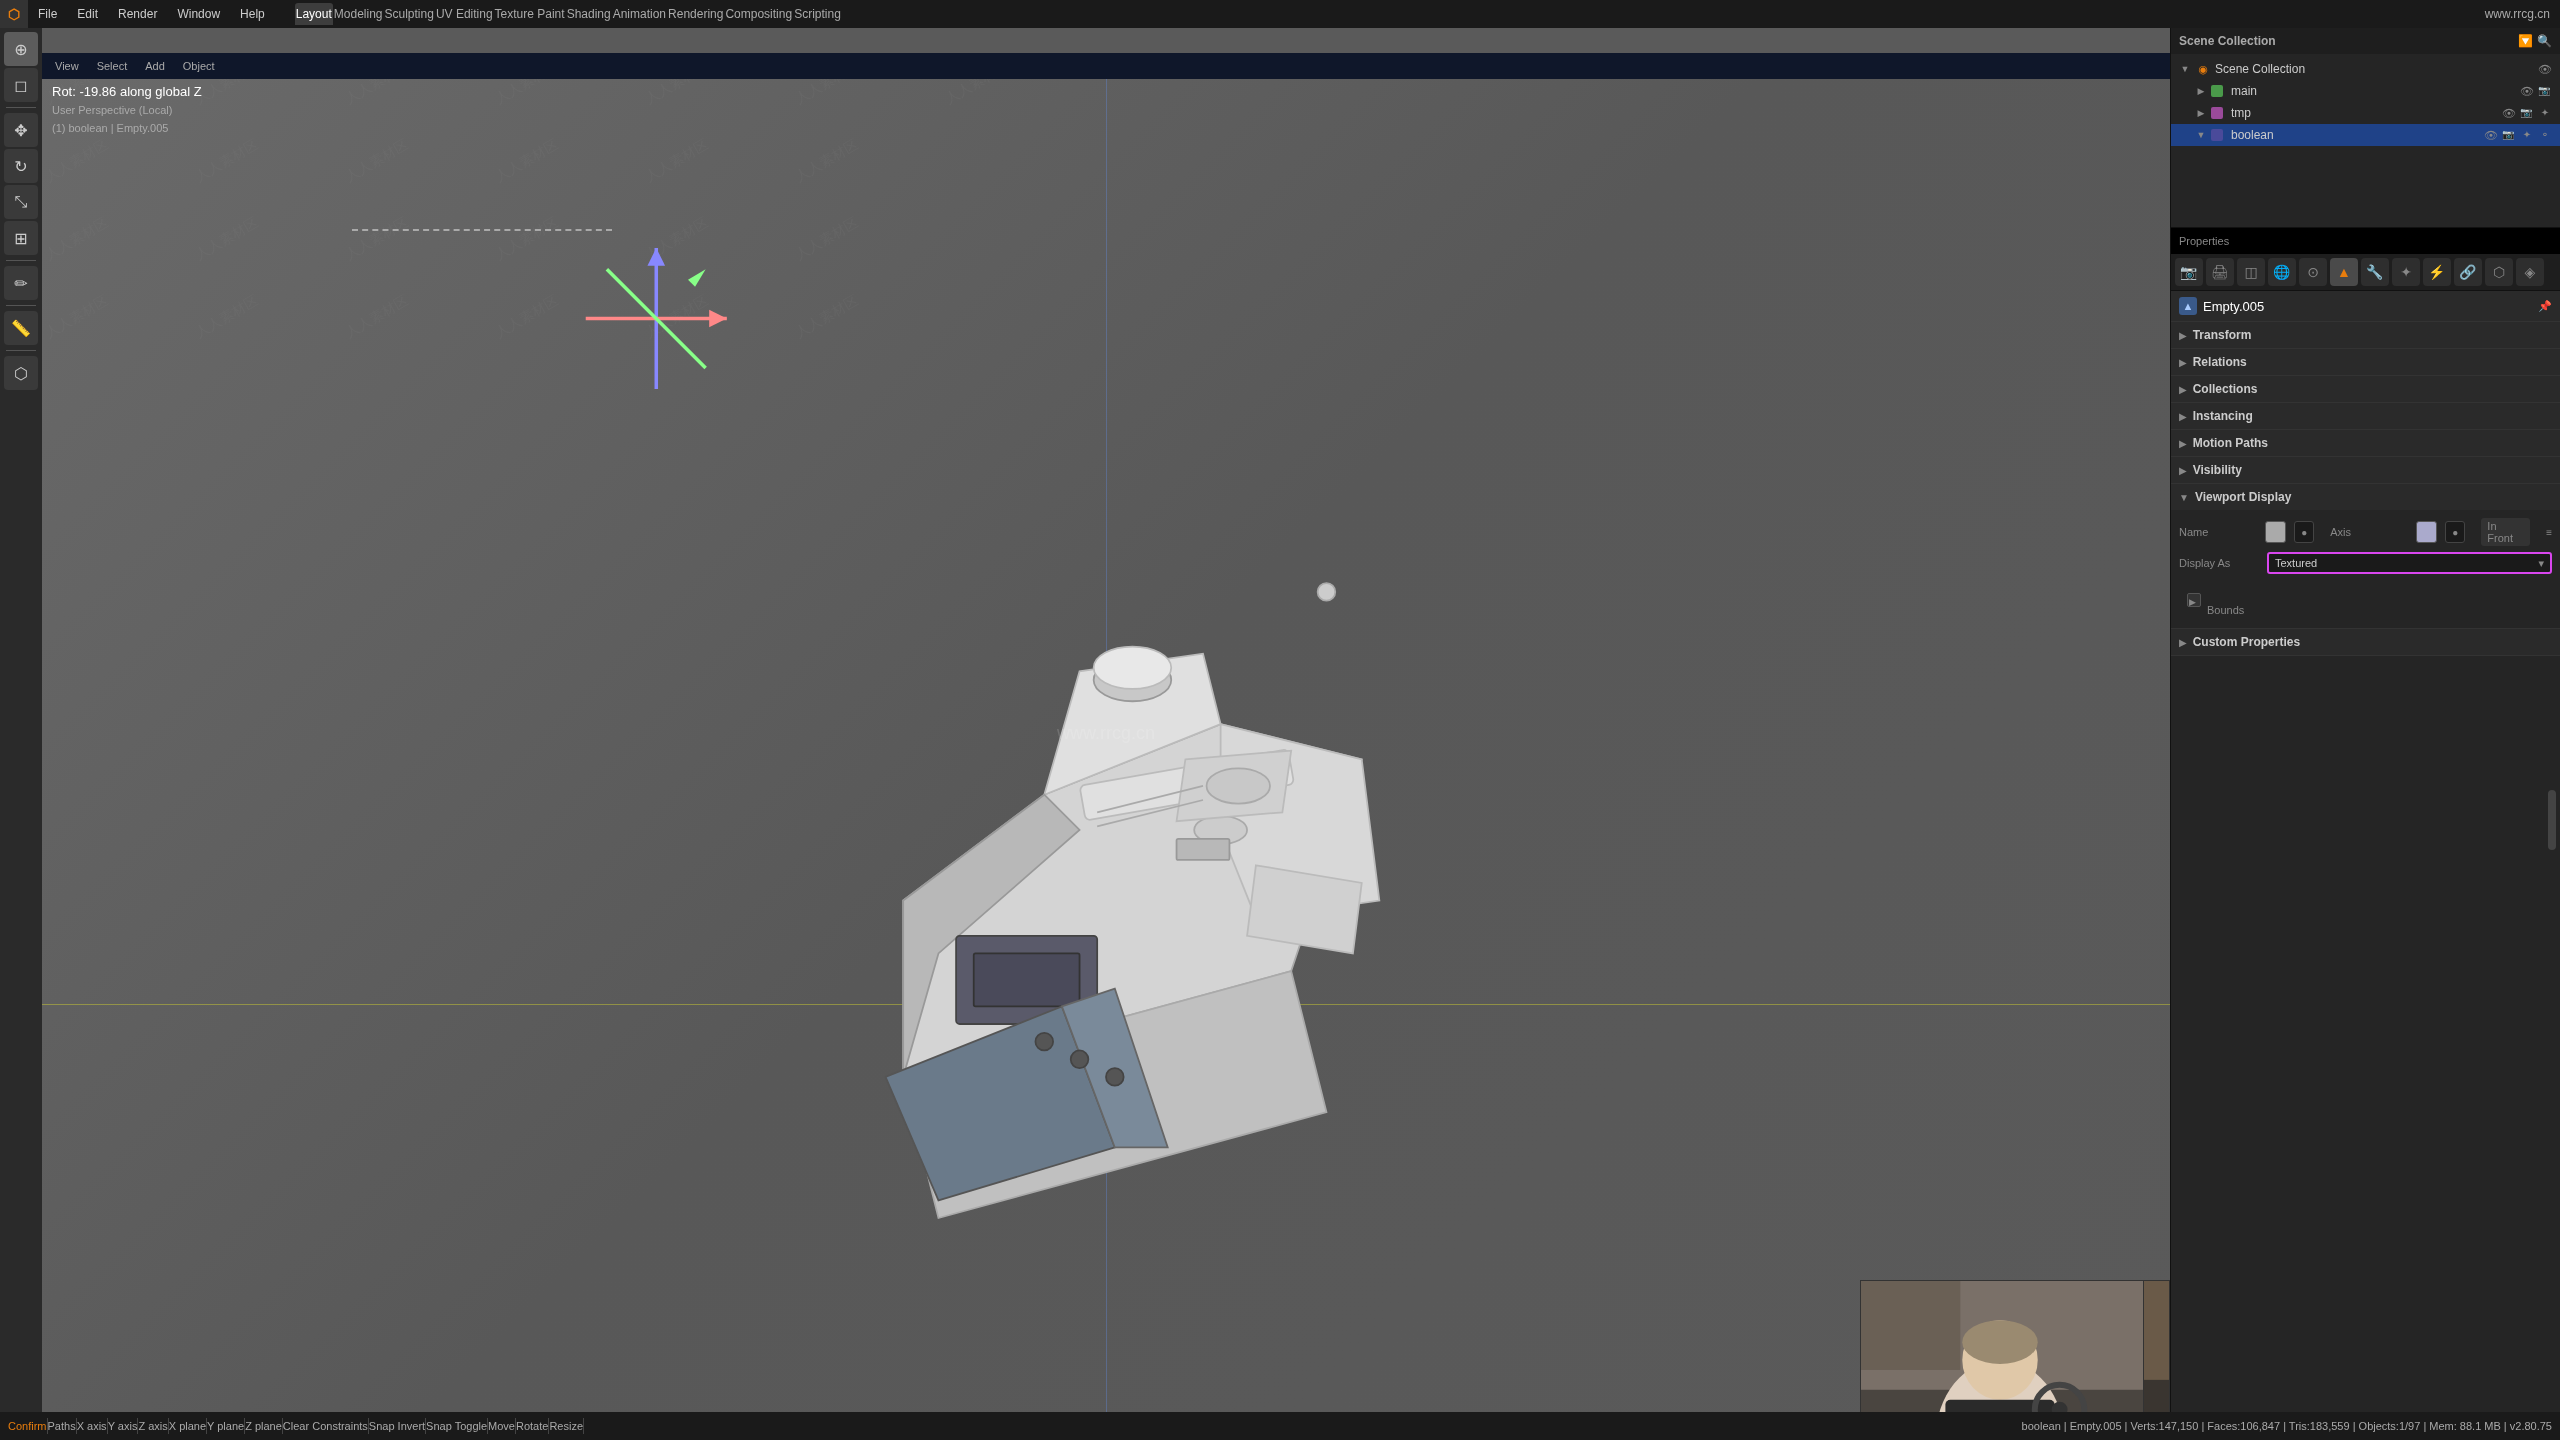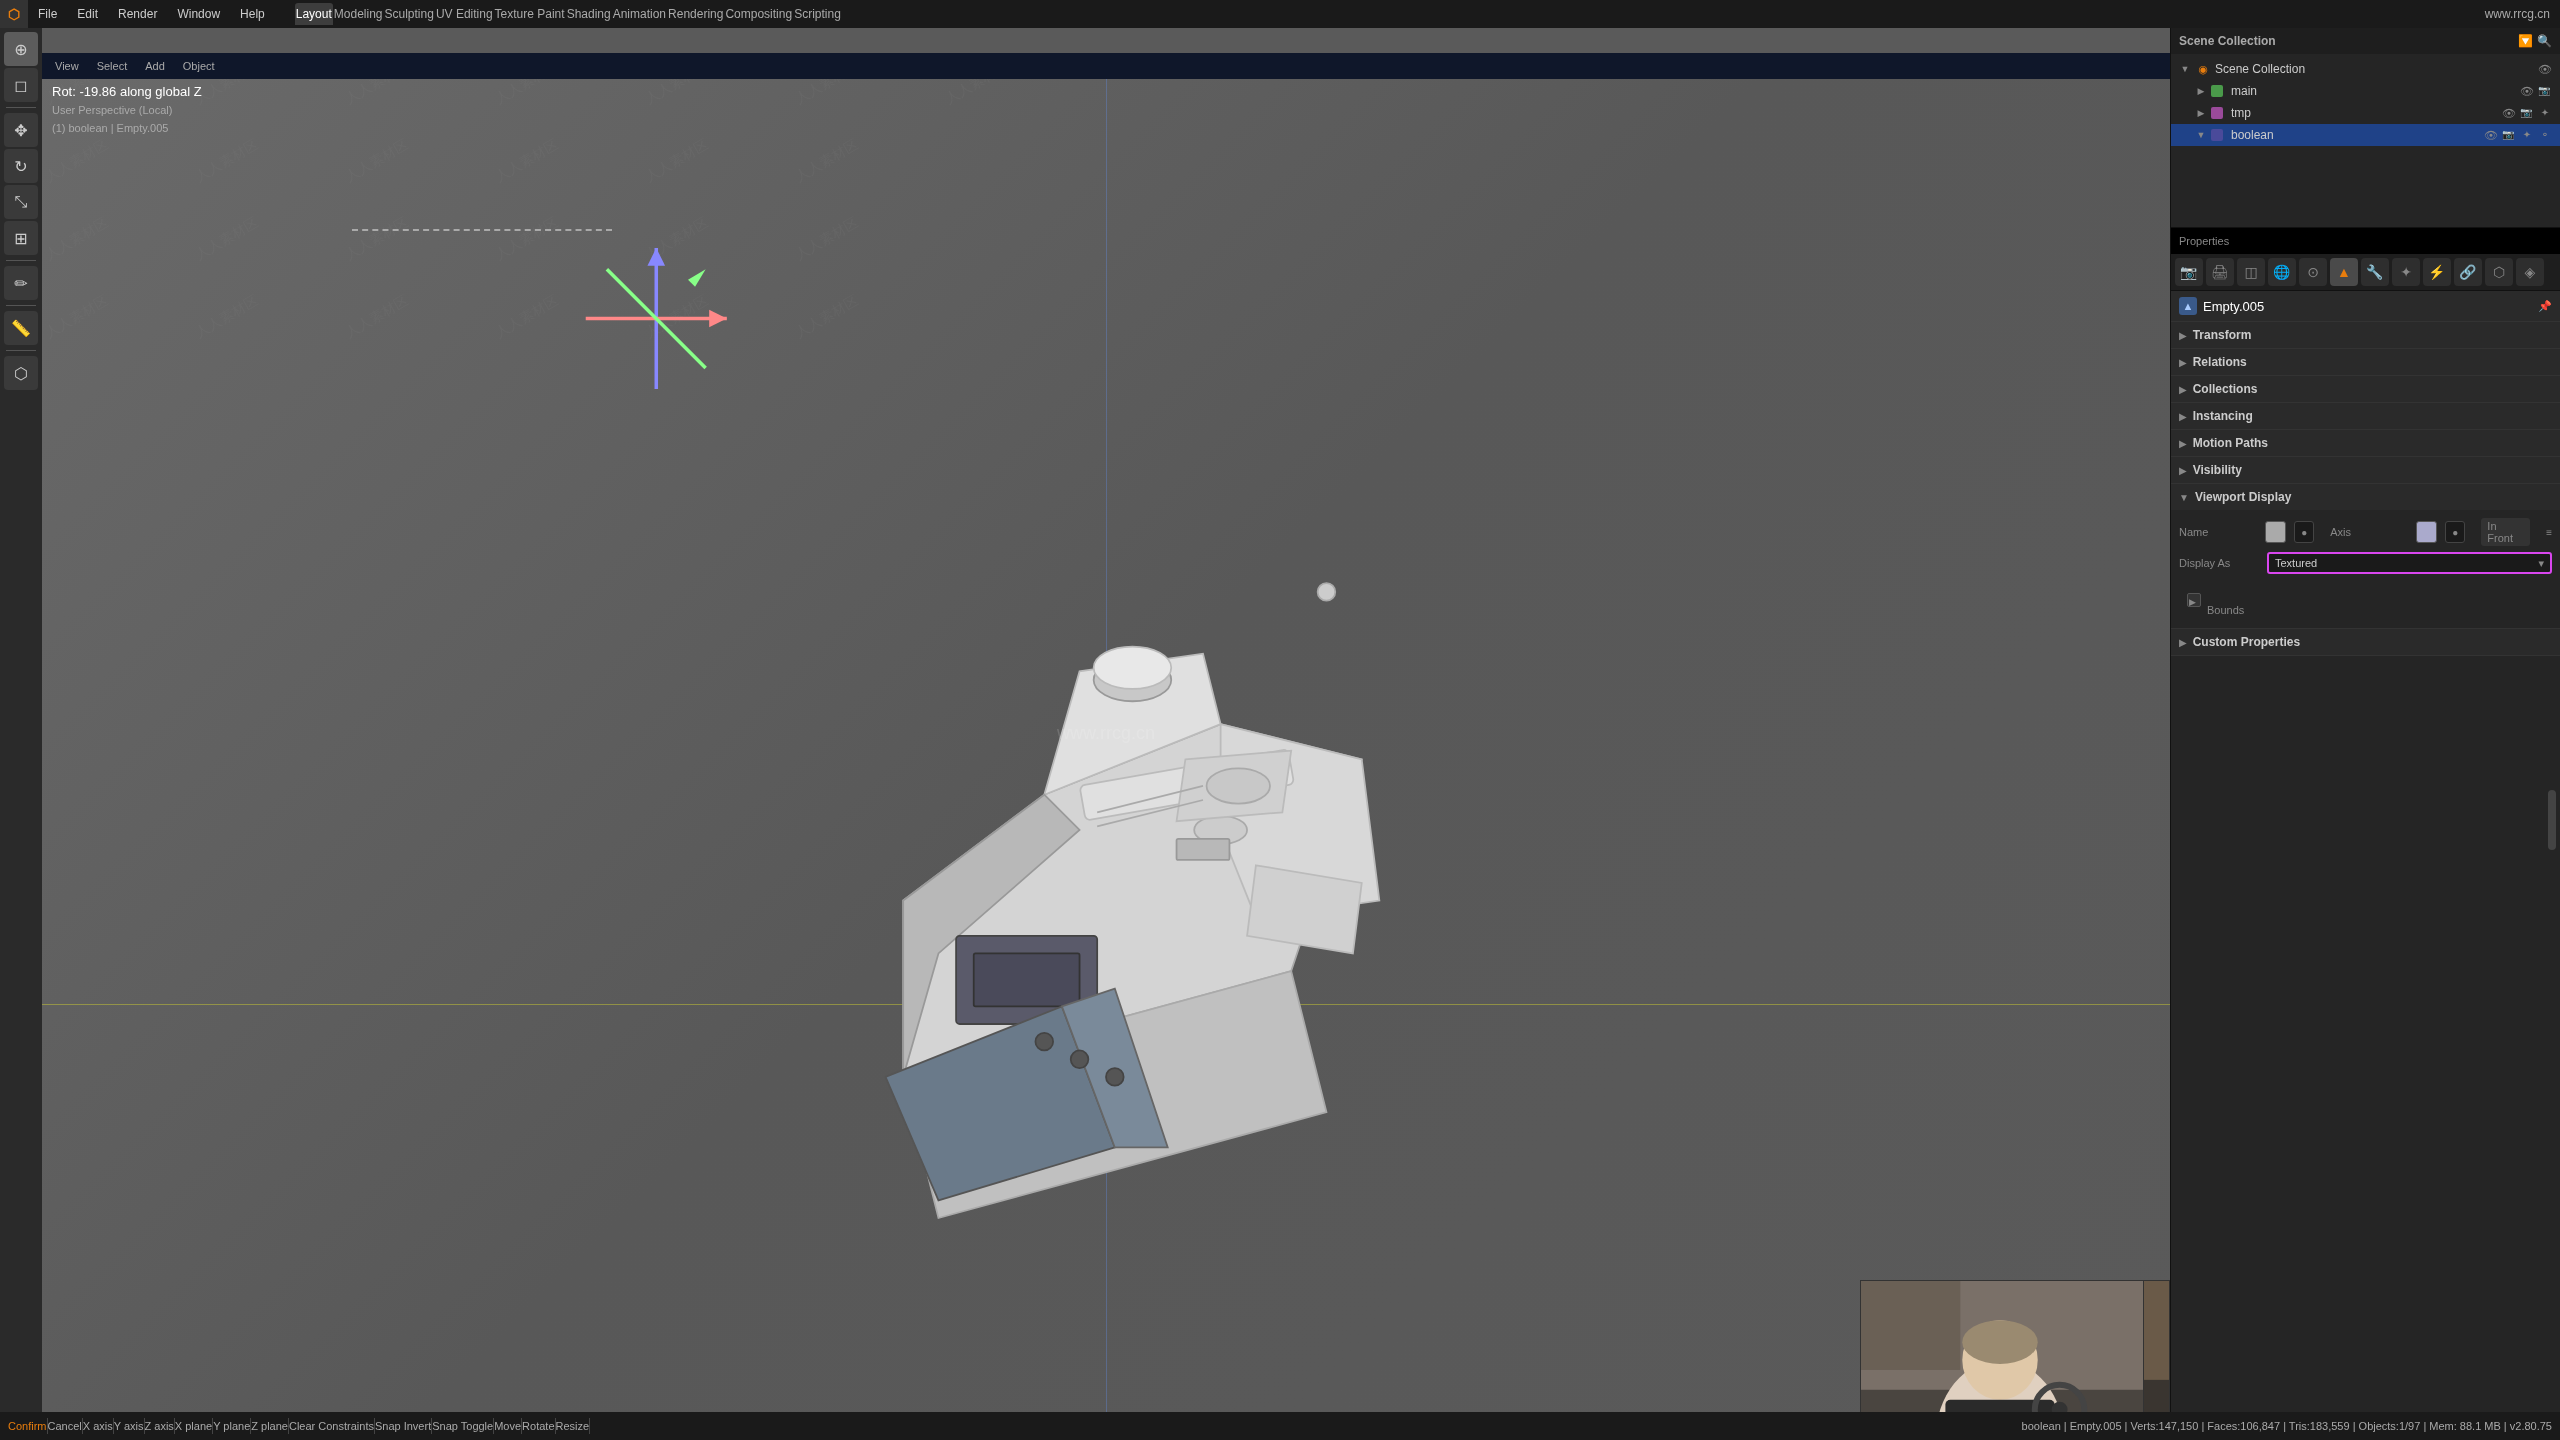--- a/index.html
+++ b/index.html
@@ -869,21 +869,21 @@
       <span class="prop-section-title">Custom Properties</span>
     </div>
   </div>
 
   <div class="scroll-indicator"></div>
 </div>
 
 <div id="bottom-bar">
   <div class="bottom-item highlight">Confirm</div>
   <div class="bottom-separator"></div>
-  <div class="bottom-item">Cancel</div>
+  <div class="bottom-item">Paths</div>
   <div class="bottom-separator"></div>
   <div class="bottom-item">X axis</div>
   <div class="bottom-separator"></div>
   <div class="bottom-item">Y axis</div>
   <div class="bottom-separator"></div>
   <div class="bottom-item">Z axis</div>
   <div class="bottom-separator"></div>
   <div class="bottom-item">X plane</div>
   <div class="bottom-separator"></div>
   <div class="bottom-item">Y plane</div>

